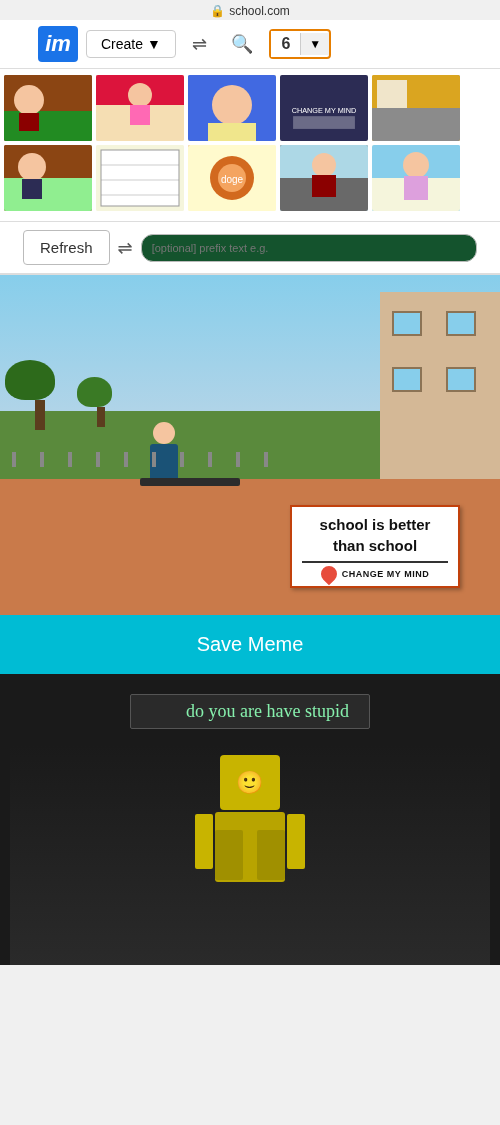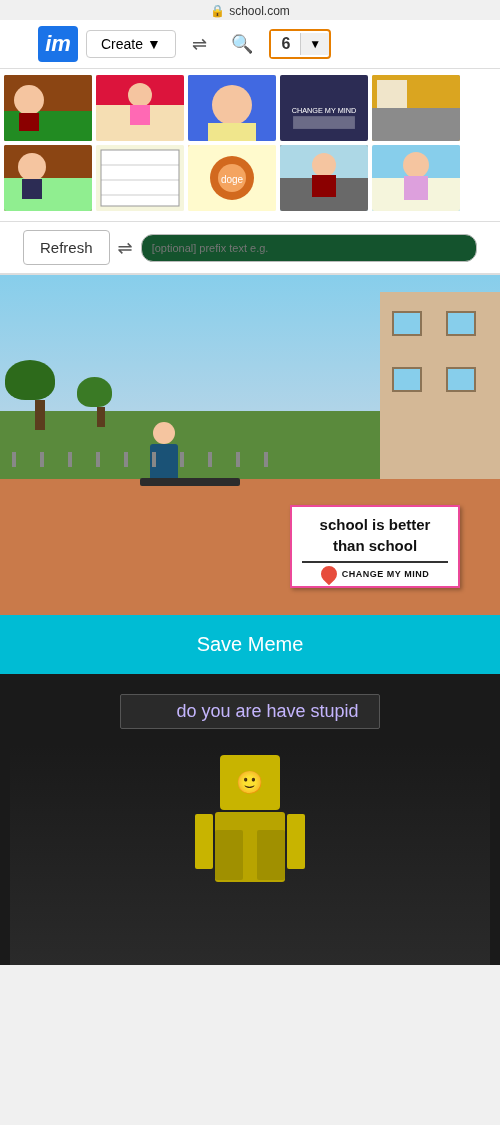--- a/index.html
+++ b/index.html
@@ -196,23 +196,23 @@
     }
     .bottom-meme-text-bar {
       background: #2a2a2a;
       border: 1px solid #555;
       display: inline-block;
       padding: 6px 20px;
       margin-bottom: 16px;
       border-radius: 2px;
     }
     .bottom-meme-text {
-      color: #c4b5fd;
+      color: #86efac;
       font-size: 18px;
-      font-family: Liberation Sans, sans-serif;
+      font-family: Liberation Serif, serif;
       margin-left: 35px;
     }
     .roblox-figure-area {
       width: 100%;
       height: 220px;
       background: linear-gradient(to bottom, #1a1a1a 0%, #2a2a2a 100%);
       display: flex;
       align-items: flex-start;
       justify-content: center;
       padding-top: 10px;
@@ -385,21 +385,21 @@
       height: 8px;
       background: #2c2c2c;
       border-radius: 2px;
     }
     
     .meme-sign {
       position: absolute;
       bottom: 8%;
       right: 8%;
       background: white;
-      border: 2px solid #ec4899;
+      border: 2px solid #c2410c;
       width: 170px;
       padding: 8px 10px 4px;
       box-shadow: 2px 2px 4px rgba(0,0,0,0.3);
     }
     .meme-sign-text {
       font-size: 15px;
       font-weight: bold;
       color: #111;
       font-family: Arial;
       text-align: center;

